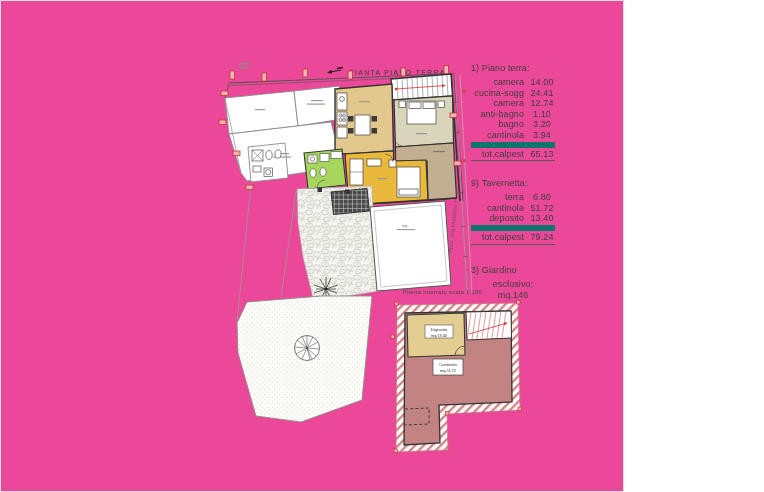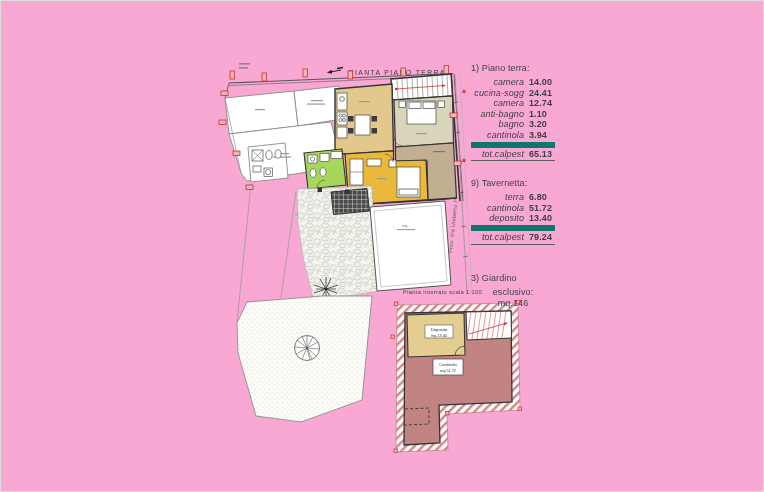--- a/index.html
+++ b/index.html
@@ -1,30 +1,30 @@
 <!DOCTYPE html>
 <html><head>
 <meta charset="utf-8">
 <style>
   html,body{margin:0;padding:0;background:#fff;}
-  .canvas{position:relative;width:764px;height:492px;background:#f9a8d4;
+  .canvas{position:relative;width:624px;height:492px;background:#ec4899;
           border:1px solid #dcdcdc;box-sizing:border-box;overflow:hidden;
           font-family:"Liberation Sans",sans-serif;}
   svg{position:absolute;left:0;top:0;}
   
   .legend{position:absolute;left:470px;top:62px;width:84px;color:#3e3e3e;
           font-size:9px;letter-spacing:.1px;}
   .legend .heading{text-align:left;line-height:11px;margin-bottom:3px;white-space:nowrap;}
   .legend .row{display:flex;justify-content:flex-end;gap:5px;line-height:10.6px;}
-  .legend .lbl{text-align:right;white-space:nowrap;font-style:italic;}
-  .legend .val{width:26px;text-align:left;white-space:nowrap;font-weight:bold;}
+  .legend .lbl{text-align:right;white-space:nowrap;}
+  .legend .val{width:26px;text-align:center;white-space:nowrap;}
   .legend .row.total{border-top:6px solid #0f766e;border-bottom:1px solid #5a5a5a;
                      padding:1px 0;margin-top:1px;}
   .sec2{margin-top:17px;}
-  .sec3{margin-top:28px;}
+  .sec3{margin-top:20px;}
   .sec3 div{line-height:11px;text-align:center;}
 </style>
 </head>
 <body>
 
 <div class="canvas">
 
 <svg width="764" height="492" viewBox="0 0 764 492">
   <defs>
     <pattern id="stones" width="16" height="13" patternUnits="userSpaceOnUse">

